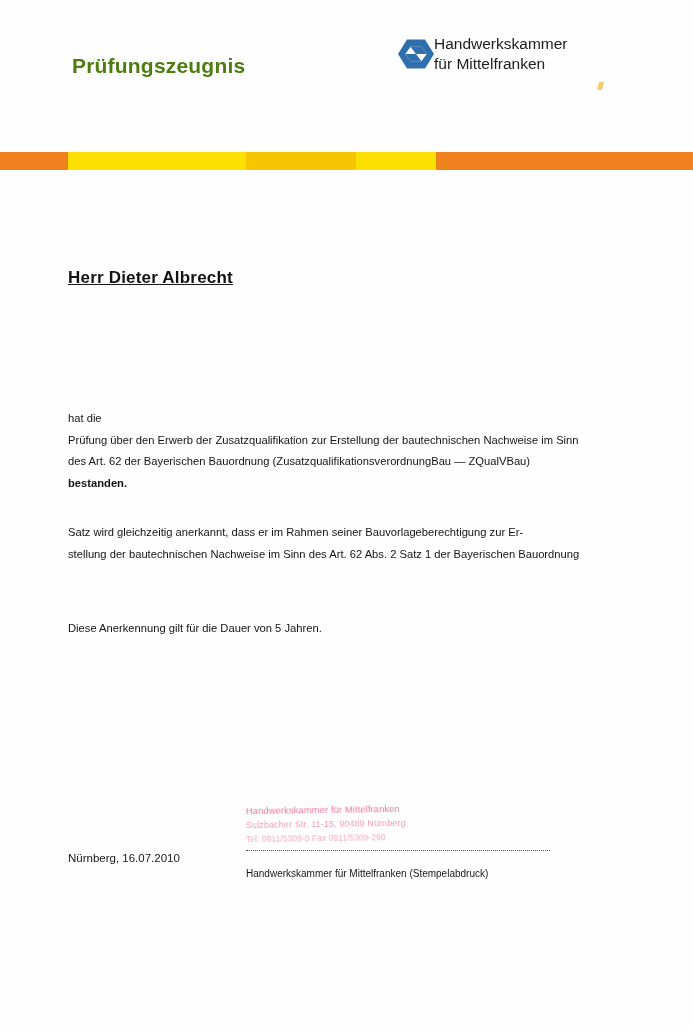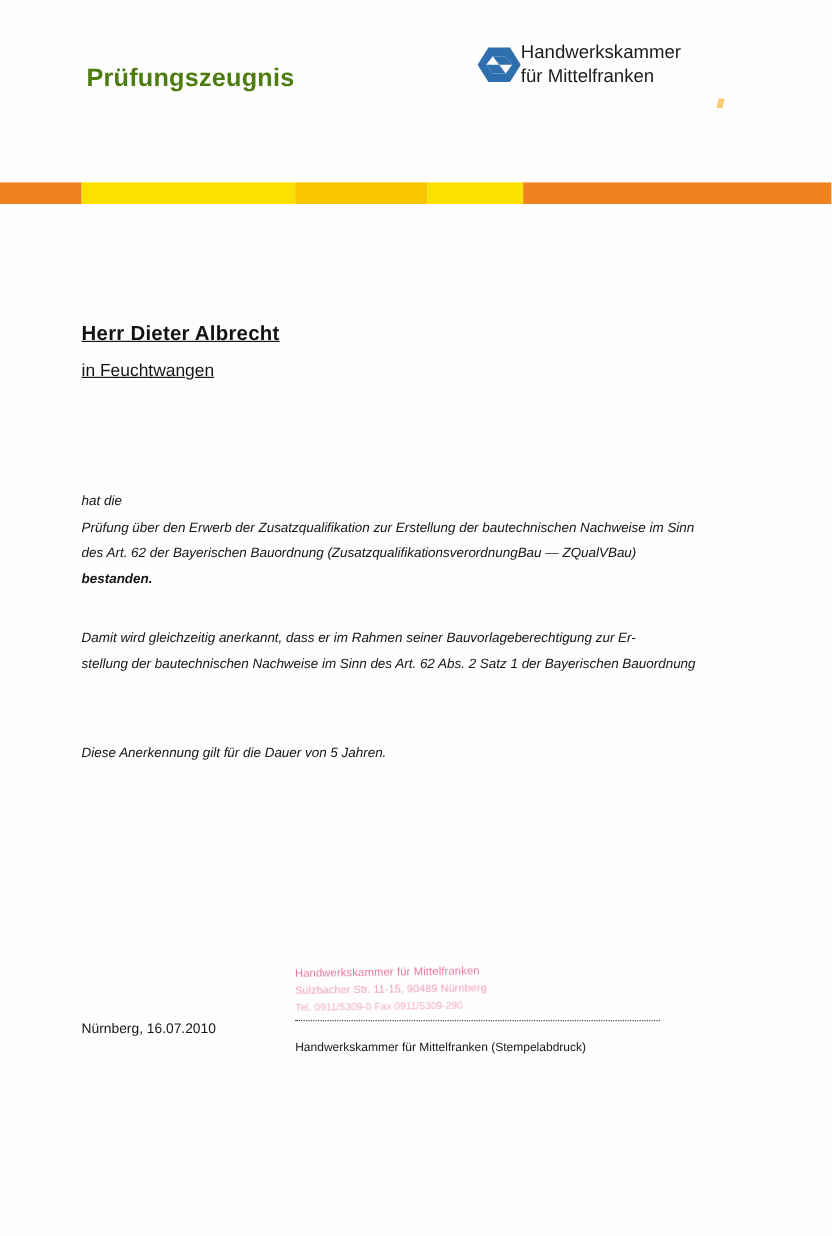--- a/index.html
+++ b/index.html
@@ -116,21 +116,20 @@
     color: #141414;
   }
 
   .para-block {
     position: absolute;
     left: 68px;
     width: 557px;
     font-size: 11.2px;
     line-height: 1.92;
     color: #141414;
-    font-style: italic;
   }
   .p1 { top: 238px; }
   .p2 { top: 352px; }
   .p3 { top: 448px; }
 
   .para-block .lead { display: block; }
   .para-block b { font-weight: bold; }
 
   
   .sig-area {
@@ -209,32 +208,31 @@
       <div class="seg" style="background: rgb(251, 224, 0); width: 178px;"></div>
       <div class="seg" style="background: rgb(247, 198, 0); width: 110px;"></div>
       <div class="seg" style="background: rgb(251, 224, 0); width: 80px;"></div>
       <div class="seg" style="background: rgb(240, 130, 30); width: 257px;"></div>
     </div>
 
   <div class="body">
 
     <div class="recipient">
       <div class="name">Herr Dieter Albrecht</div>
-      <div class="place">in Feuchtwangen</div>
     </div>
 
     <div class="para-block p1">
       <span class="lead">hat die</span>
       <span class="lead">Prüfung über den Erwerb der Zusatzqualifikation zur Erstellung der bautechnischen Nachweise im Sinn</span>
       <span class="lead">des Art. 62 der Bayerischen Bauordnung (ZusatzqualifikationsverordnungBau — ZQualVBau)</span>
       <b>bestanden.</b>
     </div>
 
     <div class="para-block p2">
-      <span class="lead">Damit wird gleichzeitig anerkannt, dass er im Rahmen seiner Bauvorlageberechtigung zur Er-</span>
+      <span class="lead">Satz wird gleichzeitig anerkannt, dass er im Rahmen seiner Bauvorlageberechtigung zur Er-</span>
       <span class="lead">stellung der bautechnischen Nachweise im Sinn des Art. 62 Abs. 2 Satz 1 der Bayerischen Bauordnung</span>
     </div>
 
     <div class="para-block p3">
       <span class="lead">Diese Anerkennung gilt für die Dauer von 5 Jahren.</span>
     </div>
   </div>
 
   <div class="sig-area">
     <div class="stamp">

